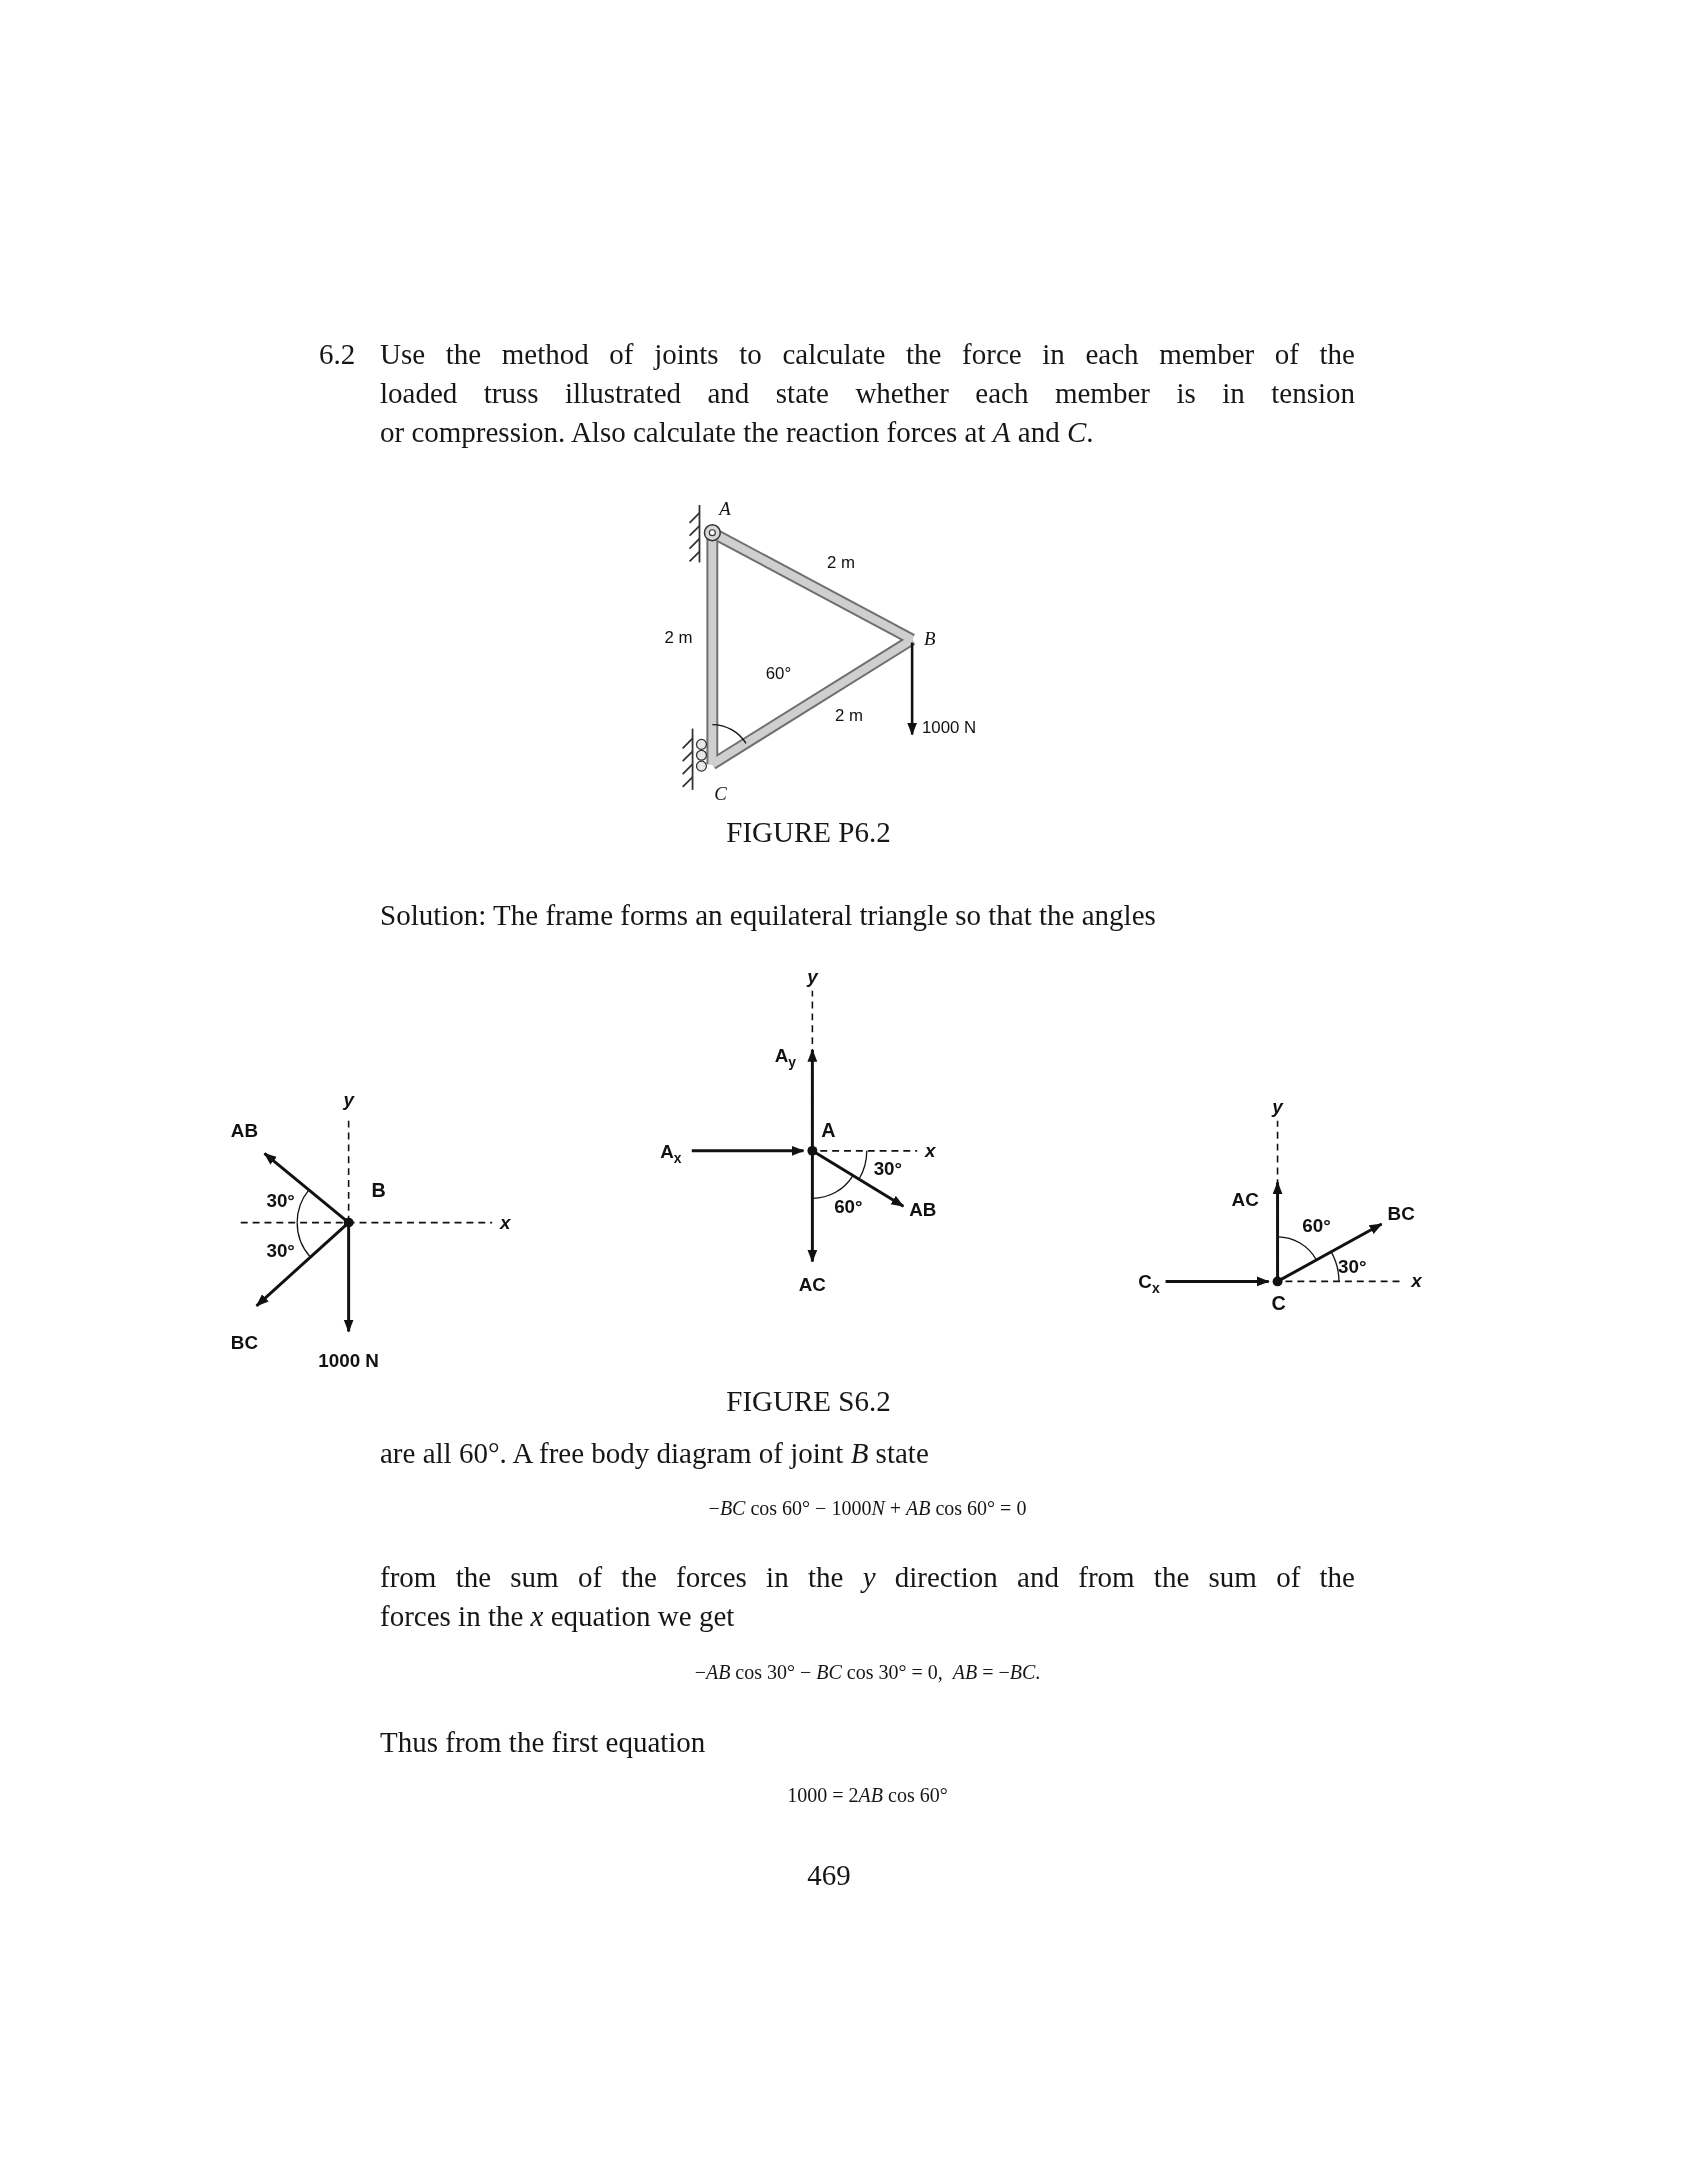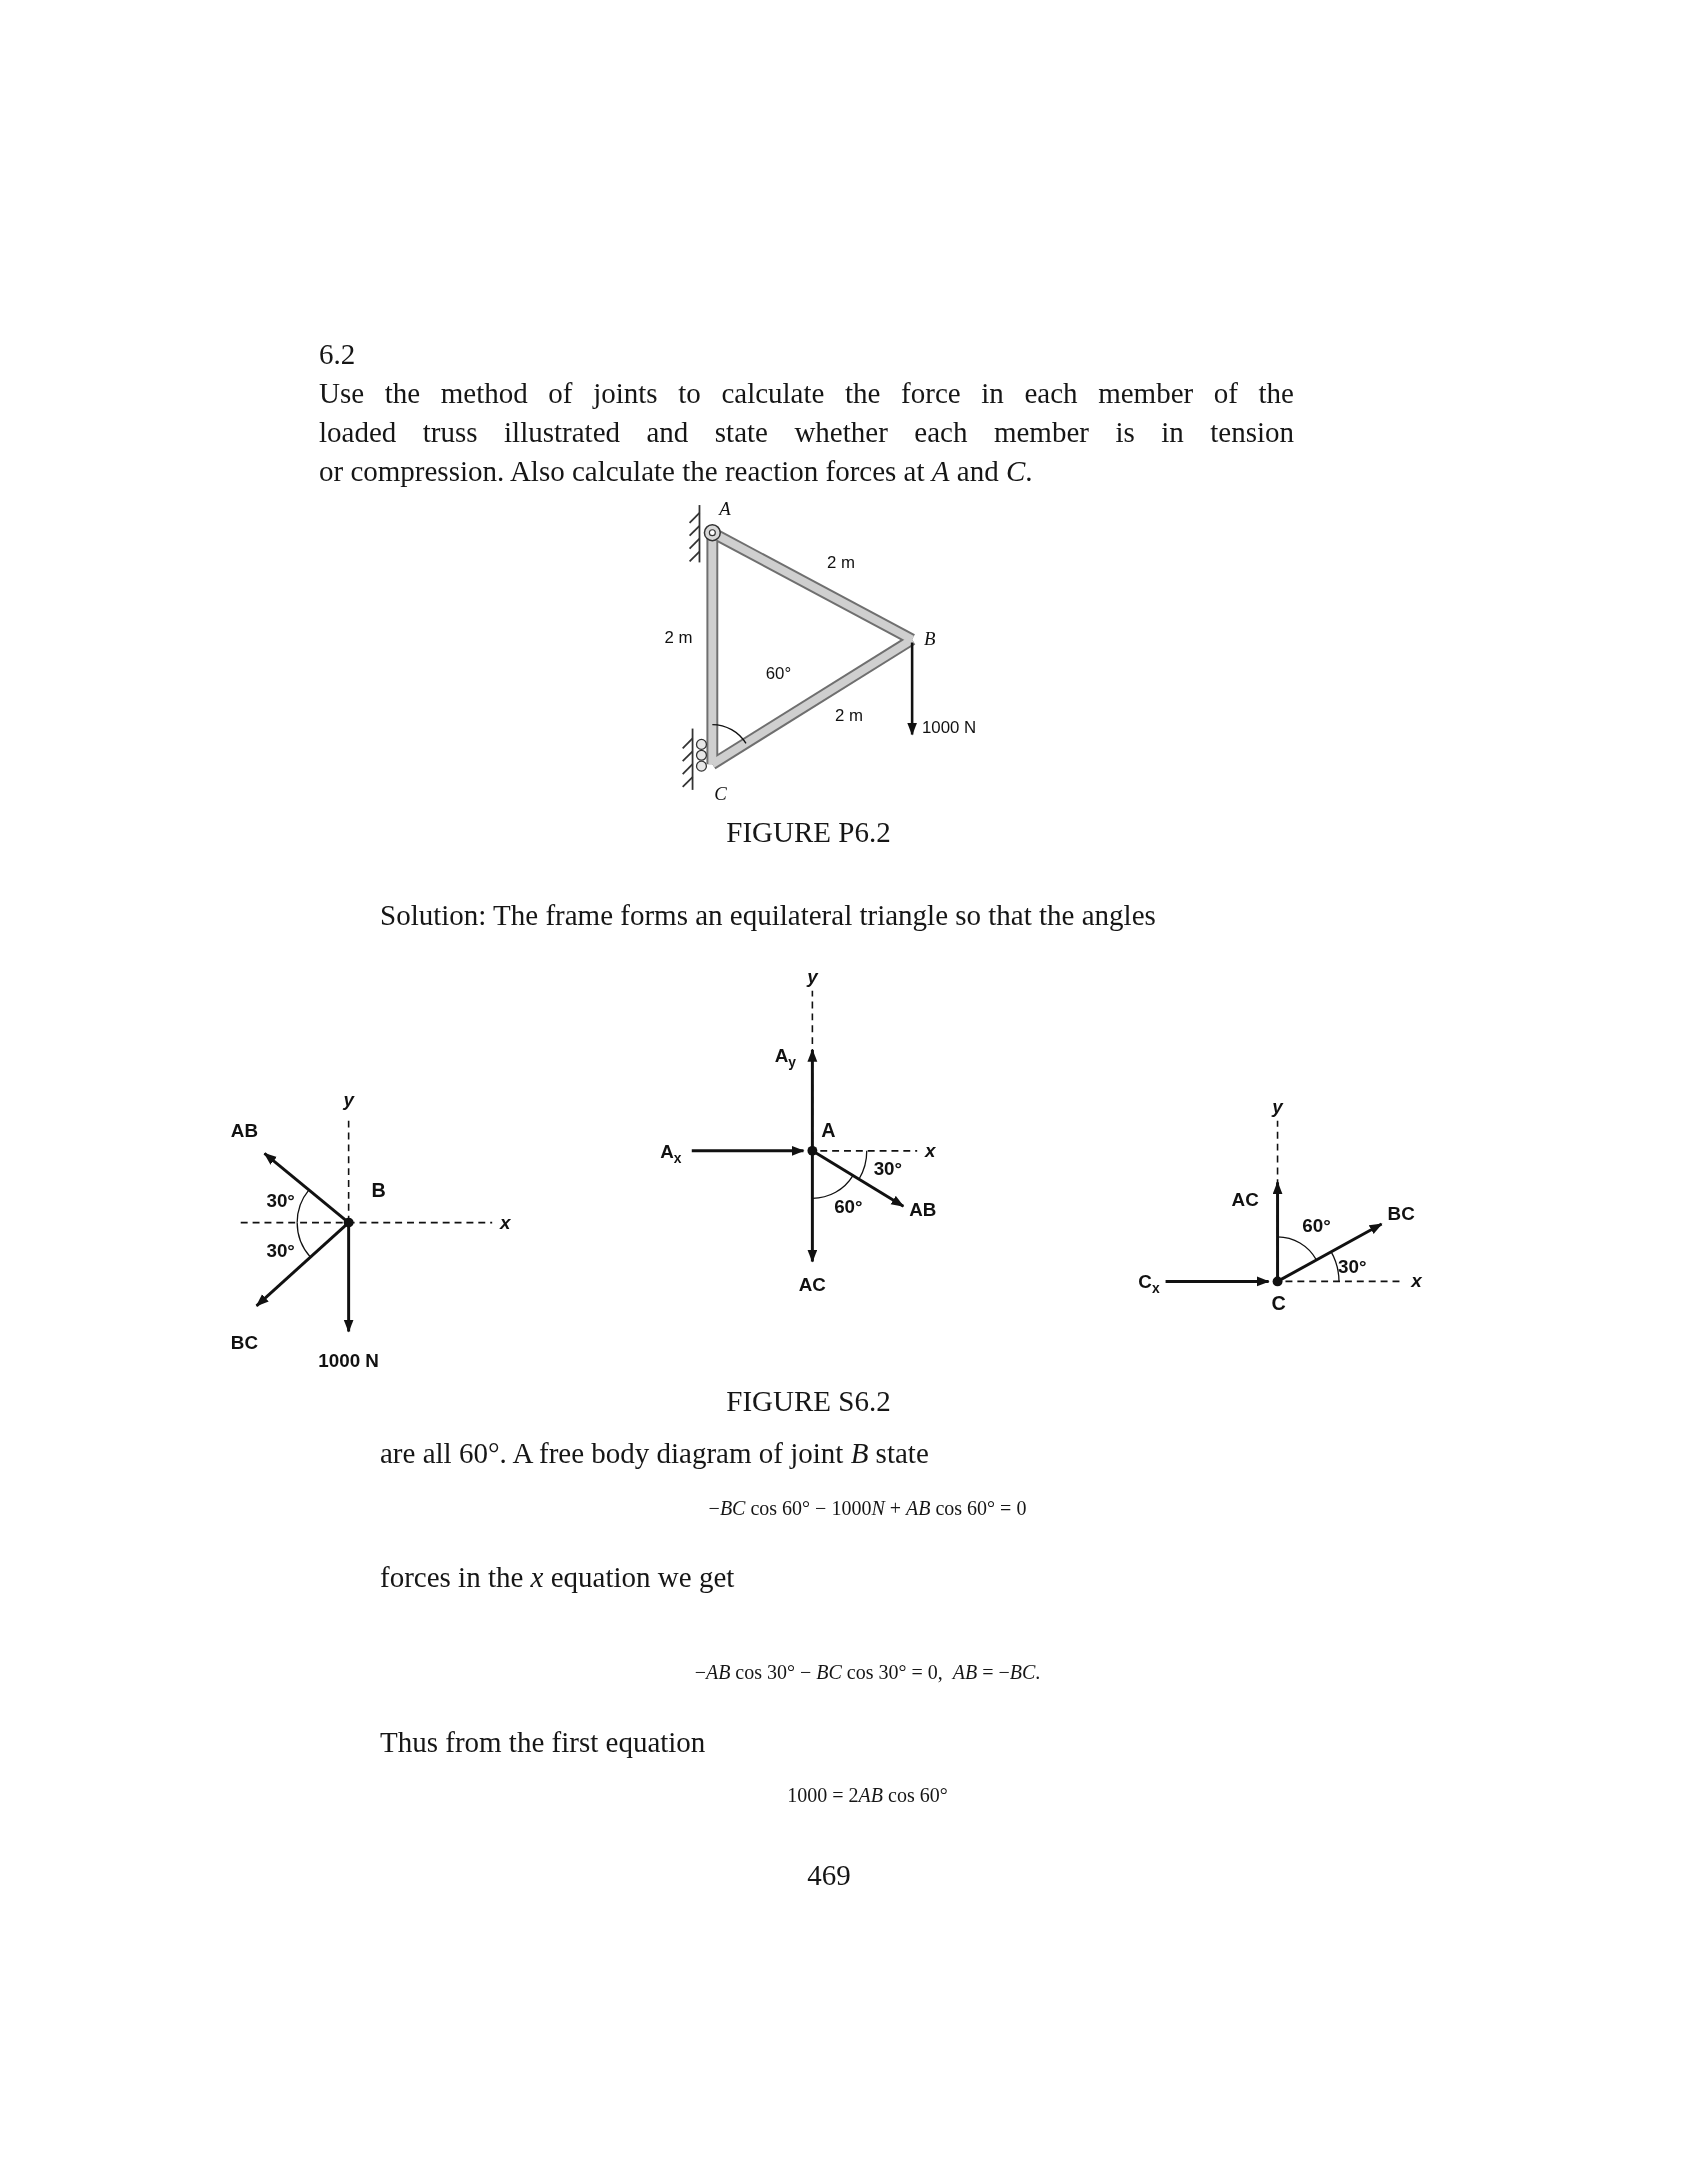--- a/index.html
+++ b/index.html
@@ -7,21 +7,21 @@
   body {
     width: 1683px; height: 2178px;
     background: #ffffff;
     position: relative;
     font-family: "Liberation Serif", serif;
     color: #161616;
     overflow: hidden;
   }
   .abs { position: absolute; }
   .it { font-style: italic; }
-  .body-text { font-size: 29px; line-height: 39px; flex-direction: column; }
+  .body-text { font-size: 29px; line-height: 39px; }
   .jline { text-align: justify; text-align-last: justify; }
   .prob { display: flex; }
   .prob-num { width: 61px; flex: none; }
   .prob-body { width: 975px; }
   .caption { font-size: 29px; text-align: center; margin-top: 14px; }
   .eq { font-size: 20px; width: 975px; text-align: center; white-space: pre-wrap; }
   .pageno { font-size: 29px; width: 1020px; text-align: center; }
   svg text { font-family: "Liberation Sans", sans-serif; fill: #111; }
   .fb  { font-weight: bold; font-size: 19px; }
   .fb20{ font-weight: bold; font-size: 20px; }
@@ -181,20 +181,21 @@
   <text class="fb" x="222" y="182">30°</text>
 </svg>
 
 <div class="abs caption" style="left:655px; top:1371px; width:307px;">FIGURE S6.2</div>
 
 <div class="abs body-text" style="left:380px; top:1434px;"><span>are all 60°. A free body diagram of joint </span><span class="it">B</span><span> state</span></div>
 
 <div class="abs eq" style="left:380px; top:1497px;"><span>−</span><span class="it">BC</span><span> cos 60° − 1000</span><span class="it">N</span><span> + </span><span class="it">AB</span><span> cos 60° = 0</span></div>
 
 <div class="abs body-text" style="left:380px; top:1558px; width:975px;">
+  <div class="jline"><span>from the sum of the forces in the </span><span class="it">y</span><span> direction and from the sum of the</span></div>
   <div><span>forces in the </span><span class="it">x</span><span> equation we get</span></div>
 </div>
 
 <div class="abs eq" style="left:380px; top:1661px;"><span>−</span><span class="it">AB</span><span> cos 30° − </span><span class="it">BC</span><span> cos 30° = 0, </span><span class="it">AB</span><span> = −</span><span class="it">BC</span><span>.</span></div>
 
 <div class="abs body-text" style="left:380px; top:1723px;">Thus from the first equation</div>
 
 <div class="abs eq" style="left:380px; top:1784px;"><span>1000 = 2</span><span class="it">AB</span><span> cos 60°</span></div>
 
 <div class="abs pageno" style="left:319px; top:1859px;">469</div>

